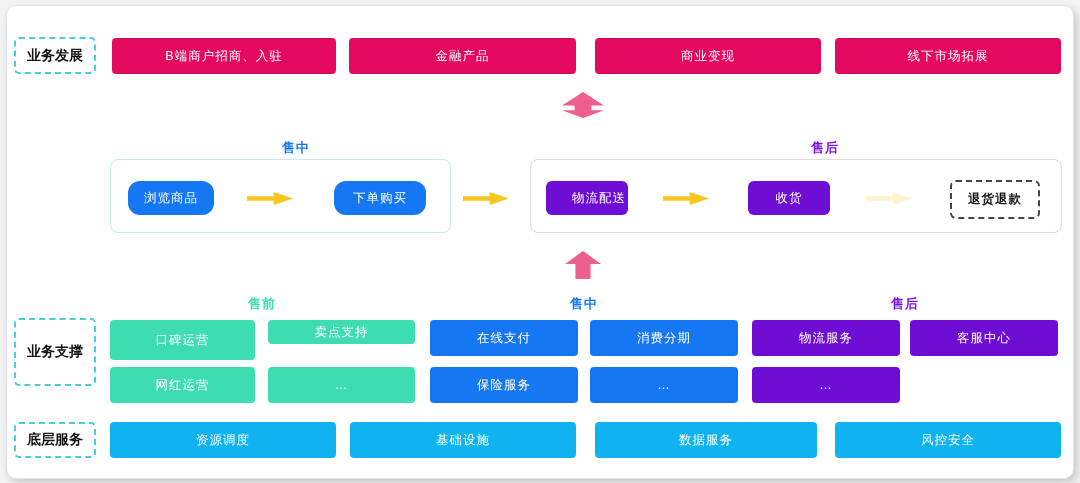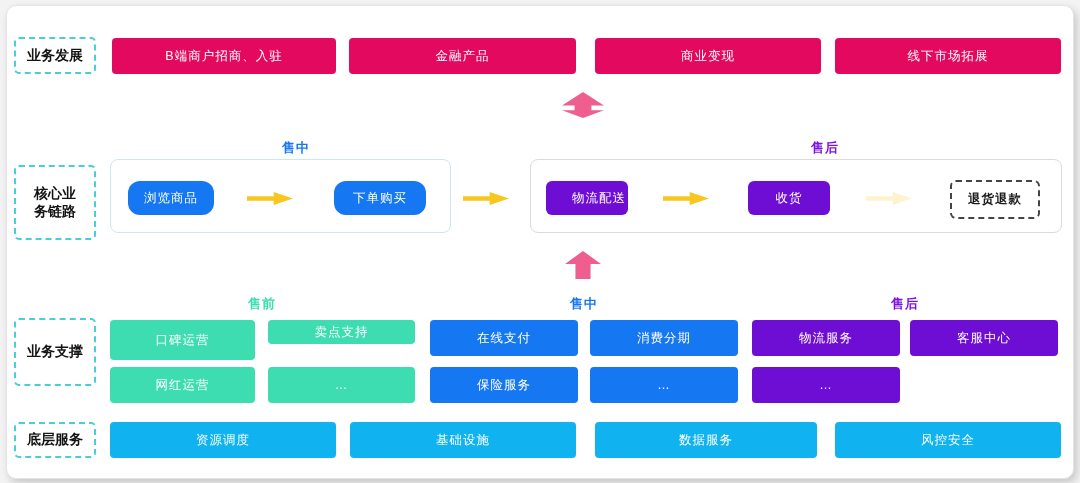--- a/index.html
+++ b/index.html
@@ -48,24 +48,20 @@
   </div>
   <div class="abs btn crimson" style="left:595px;top:38px;width:226px;height:36px;">
     <span>商业变现</span>
   </div>
   <div class="abs btn crimson" style="left:835px;top:38px;width:226px;height:36px;">
     <span>线下市场拓展</span>
   </div>
 
   <div class="abs arrow-up band" style="left:562px;top:92px;"></div>
 
-  <div class="abs tag" style="left:14px;top:165px;width:82px;height:75px;flex-direction:column;">
-    <span>核心业</span>
-    <span>务链路</span>
-  </div>
 
   <div class="abs sec-title c-blue" style="left:266px;top:139px;width:60px;text-align:center;">
     <span>售中</span>
   </div>
   <div class="abs flowbox sale" style="left:110px;top:159px;width:341px;height:74px;"></div>
   <div class="abs btn blue" style="left:128px;top:181px;width:86px;height:34px;">
     <span>浏览商品</span>
   </div>
   <div class="abs arrow-right" style="left:247px;top:192px;"></div>
   <div class="abs btn blue" style="left:334px;top:181px;width:92px;height:34px;">

